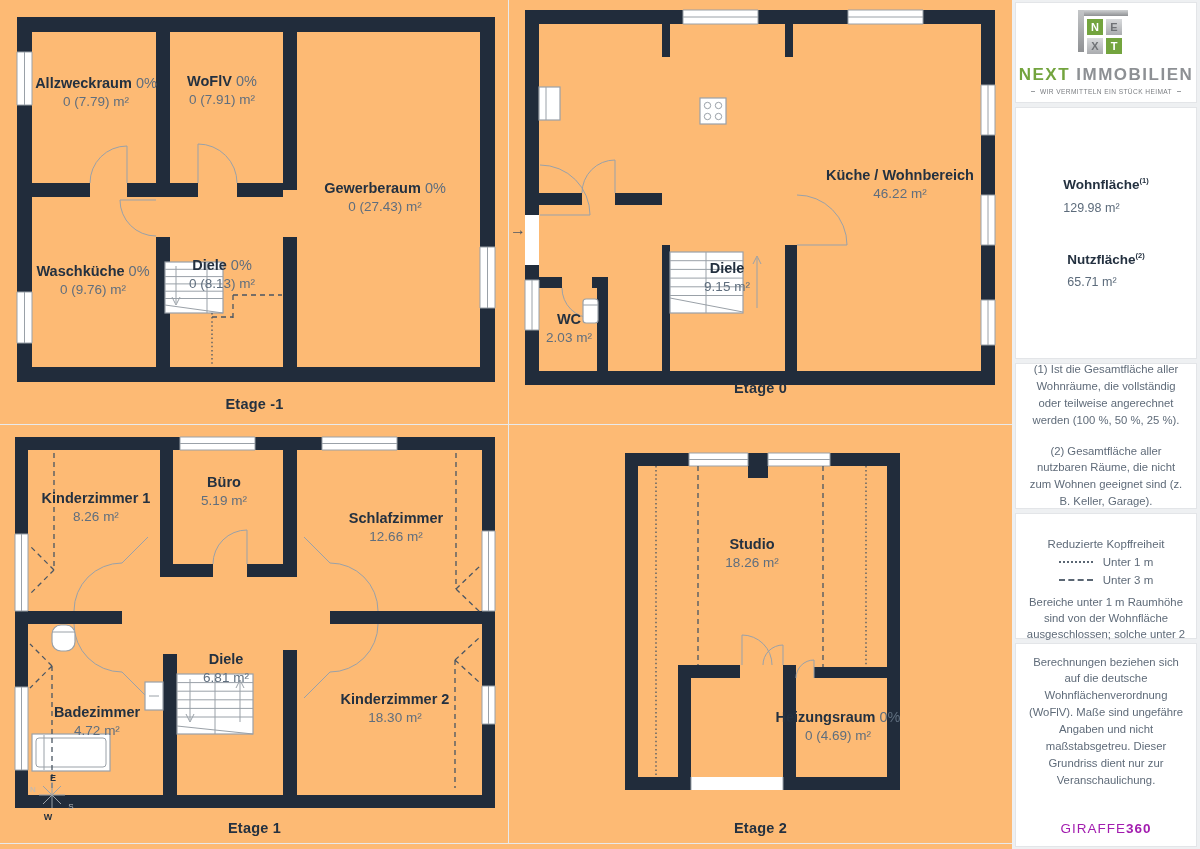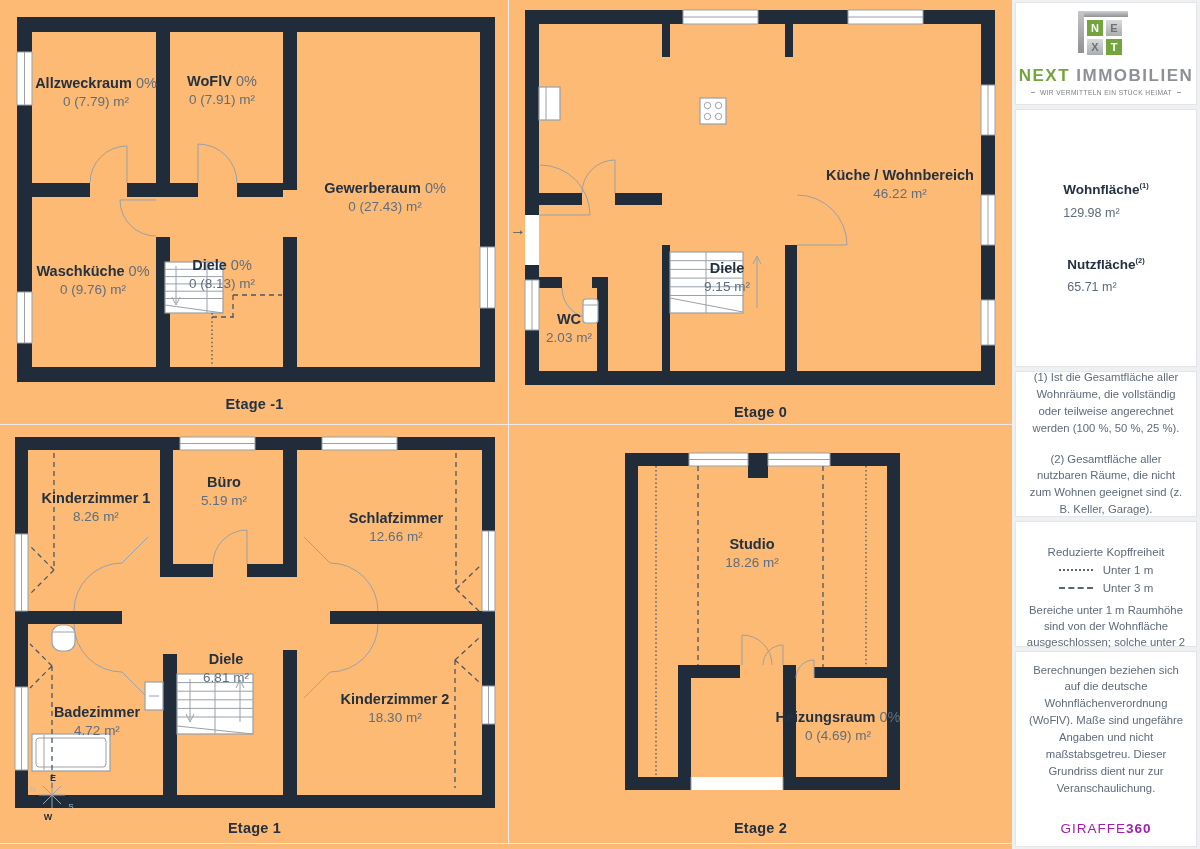--- a/index.html
+++ b/index.html
@@ -66,21 +66,21 @@
               padding:10px 13px;text-align:center}
   .note{font-size:11.3px;color:#5f6b79;line-height:1.5;margin:0}
   .legend-card{height:126px;padding:10px 10px;text-align:center}
   .legend-title{font-size:11.5px;color:#5f6b79;margin:14px 0 6px}
   .legend-row{display:flex;align-items:center;justify-content:center;gap:10px;margin:6px 0;
               font-size:11.5px;color:#5f6b79}
   .ln-dotted{width:34px;border-top:2px dotted #5a6673}
   .ln-dashed{width:34px;border-top:2px dashed #5a6673}
   .legend-body{font-size:11.3px;color:#5f6b79;line-height:1.45;margin:8px 0 0}
   .disc-card{flex:1;display:flex;flex-direction:column;align-items:center;justify-content:center;
-             gap:24px;padding:10px 12px;text-align:center}
+             gap:32px;padding:10px 12px;text-align:center}
   .disclaimer{font-size:11.3px;color:#5f6b79;line-height:1.5;margin:0}
   .giraffe{font-size:13.5px;color:#a21caf;letter-spacing:1px}
   .giraffe b{font-weight:bold}
 </style>
 </head>
 <body>
 
 <div class="stage">
   <div class="plans">
 
@@ -200,21 +200,21 @@
         <div class="room-area">46.22 m²</div>
       </div>
       <div class="room-label" style="left:218px;top:278px">
         <div class="room-name">Diele</div>
         <div class="room-area">9.15 m²</div>
       </div>
       <div class="room-label" style="left:60px;top:329px">
         <div class="room-name">WC</div>
         <div class="room-area">2.03 m²</div>
       </div>
-      <div class="floor-label" style="top:404px">Etage 0</div>
+      <div class="floor-label" style="top:380px">Etage 0</div>
     </div>
 
     <div class="quad q3">
       <svg width="509" height="425" viewBox="0 0 509 425">
         <g>
           <path class="wall" fill-rule="evenodd" d="M15,13H495V384H15Z M28,26H482V371H28Z"></path>
           <rect class="wall" x="160" y="26" width="13" height="127"></rect>
           <rect class="wall" x="283" y="26" width="14" height="127"></rect>
           <rect class="wall" x="160" y="140" width="53" height="13"></rect>
           <rect class="wall" x="247" y="140" width="50" height="13"></rect>

